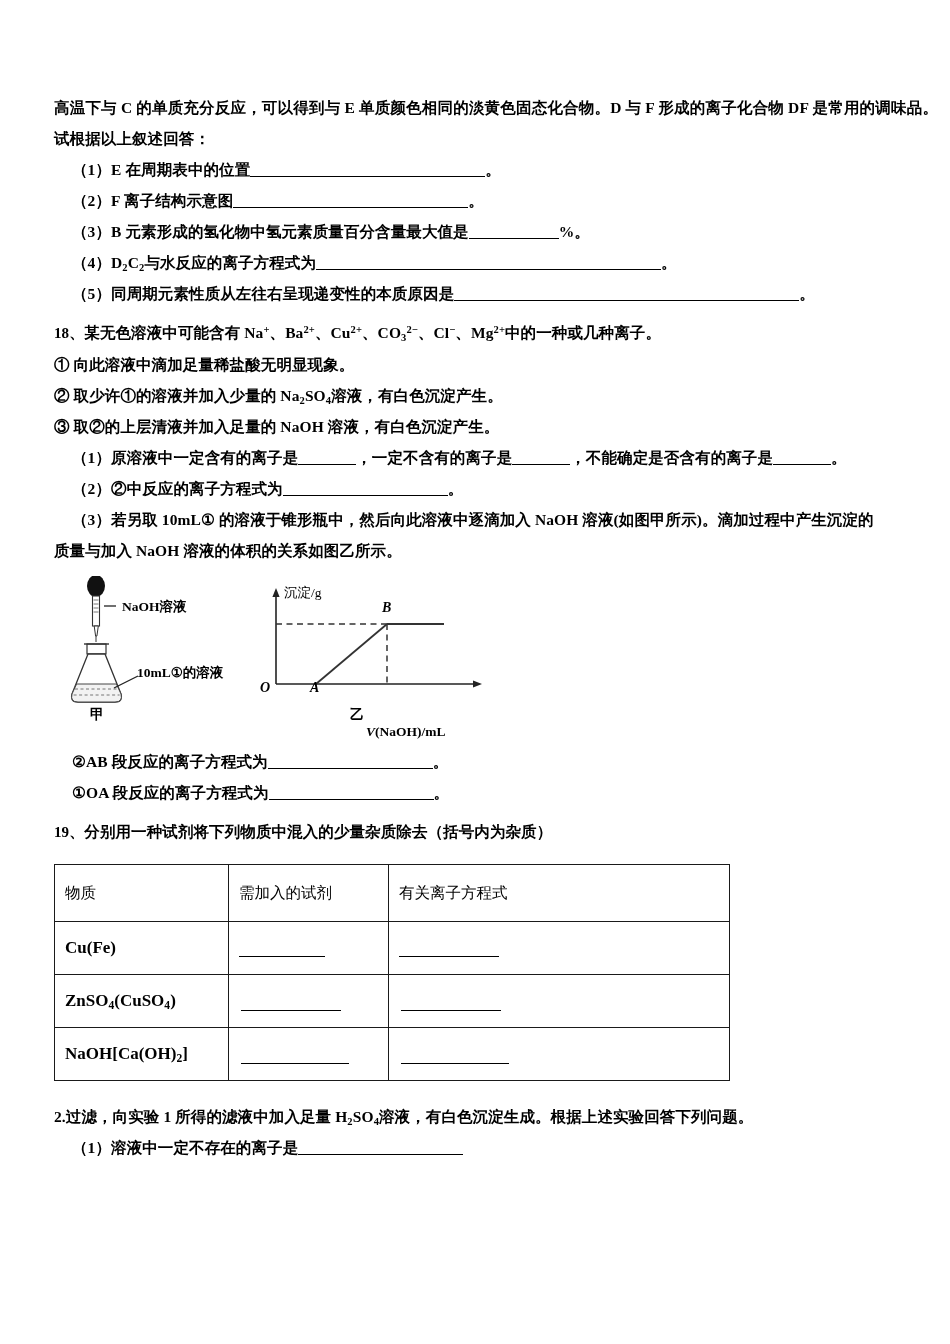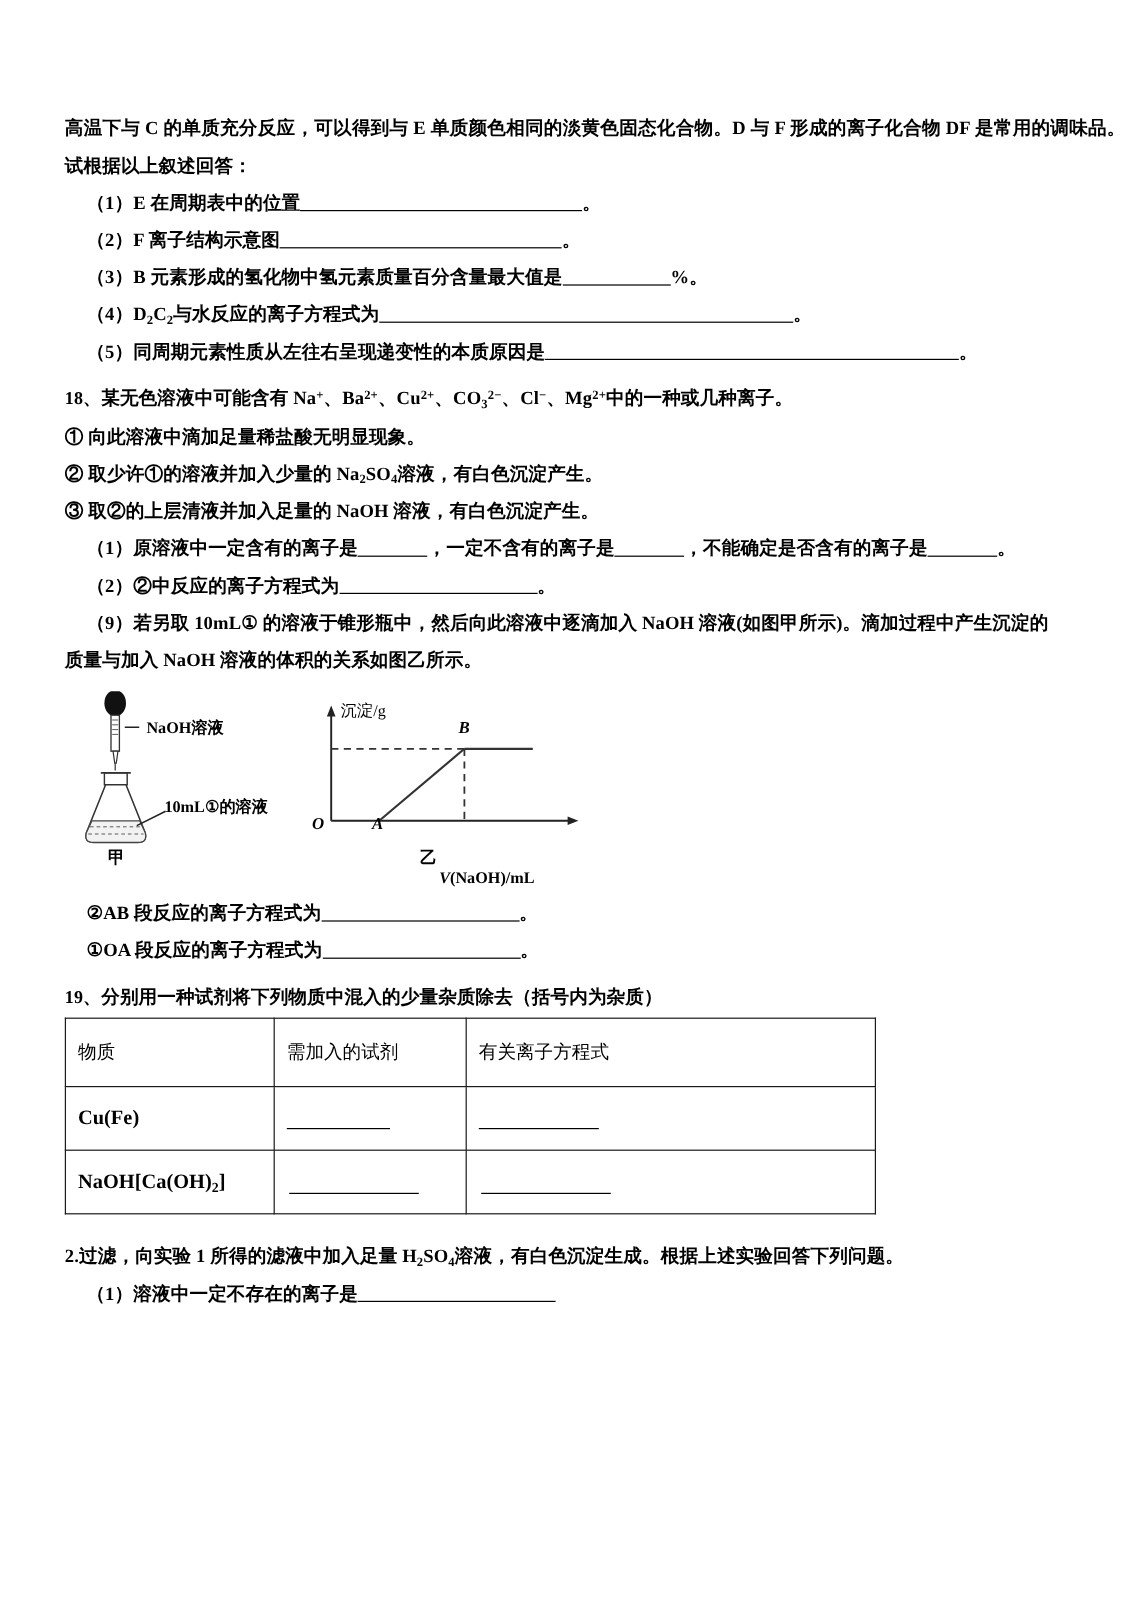--- a/index.html
+++ b/index.html
@@ -74,21 +74,21 @@
     font-size: 14px;
     font-weight: bold;
     text-align: center;
     font-family: "Liberation Serif", serif;
   }
 
   
   table.reagent-table {
     border-collapse: collapse;
     width: 675px;
-    margin-top: 0;
+    margin-top: 16px;
     margin-left: 0;
     table-layout: fixed;
   }
   table.reagent-table td, table.reagent-table th {
     border: 1.6px solid #1a1a1a;
     padding: 9px 10px;
     font-size: 17px;
     font-weight: bold;
     text-align: left;
     vertical-align: middle;
@@ -170,21 +170,21 @@
     </p>
 
     <p class="para sub">
       <span>（1）原溶液中一定含有的离子是</span><span class="blank b-sm"></span><span>，一定不含有的离子是</span><span class="blank b-sm"></span><span>，不能确定是否含有的离子是</span><span class="blank b-sm"></span><span>。</span>
     </p>
 
     <p class="para sub">
       <span>（2）②中反应的离子方程式为</span><span class="blank b-xl"></span><span>。</span>
     </p>
 
-    <p class="para sub">（9）若另取 10mL① 的溶液于锥形瓶中，然后向此溶液中逐滴加入 NaOH 溶液(如图甲所示)。滴加过程中产生沉淀的</p>
+    <p class="para sub">（3）若另取 10mL① 的溶液于锥形瓶中，然后向此溶液中逐滴加入 NaOH 溶液(如图甲所示)。滴加过程中产生沉淀的</p>
     <p class="para">质量与加入 NaOH 溶液的体积的关系如图乙所示。</p>
 
     <div class="figure-wrap">
 
       <div class="fig-left">
         <svg width="210" height="132" viewBox="0 0 210 132">
 
           <ellipse cx="32" cy="10" rx="9" ry="11" fill="#111"></ellipse>
 
           <rect x="28.5" y="20" width="7" height="30" fill="#ffffff" stroke="#333" stroke-width="1.1"></rect>
@@ -273,20 +273,29 @@
         <tr>
           <td>Cu(Fe)</td>
           <td class="cell-sub">
               <span class="tbl-blank-wrap"><span class="tbl-blank tb-1"></span></span>
             </td>
           <td class="cell-sub">
               <span class="tbl-blank-wrap"><span class="tbl-blank tb-2"></span></span>
             </td>
         </tr>
         <tr>
+          <td>ZnSO<sub>4</sub>(CuSO<sub>4</sub>)</td>
+          <td class="cell-sub">
+              <span class="tbl-blank-wrap pad2"><span class="tbl-blank tb-2"></span></span>
+            </td>
+          <td class="cell-sub">
+              <span class="tbl-blank-wrap pad2"><span class="tbl-blank tb-2"></span></span>
+            </td>
+        </tr>
+        <tr>
           <td>NaOH[Ca(OH)<sub>2</sub>]</td>
           <td class="cell-sub">
               <span class="tbl-blank-wrap pad2"><span class="tbl-blank tb-3"></span></span>
             </td>
           <td class="cell-sub">
               <span class="tbl-blank-wrap pad2"><span class="tbl-blank tb-3"></span></span>
             </td>
         </tr>
       </tbody>
     </table>

